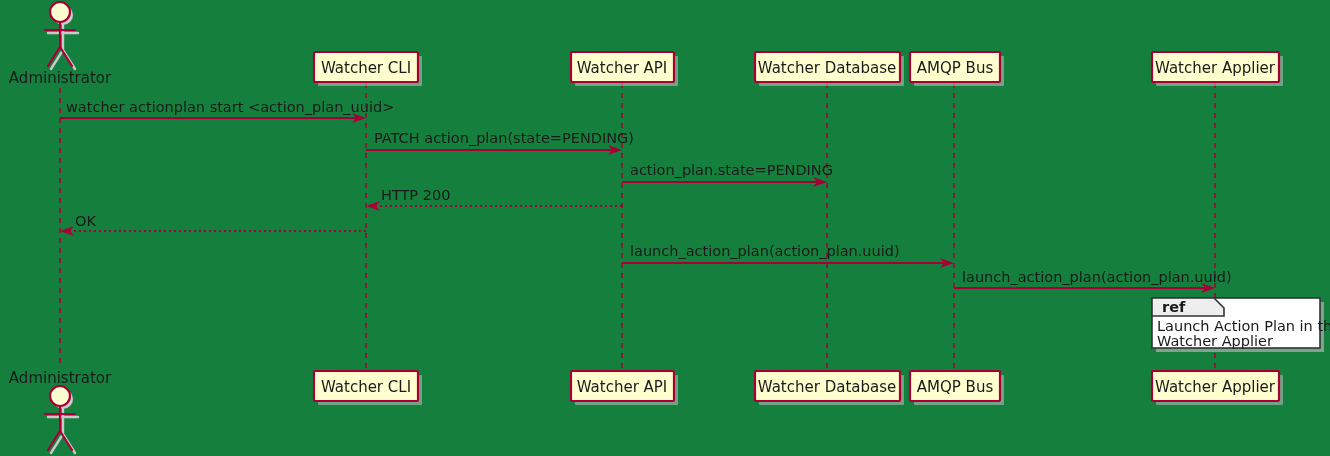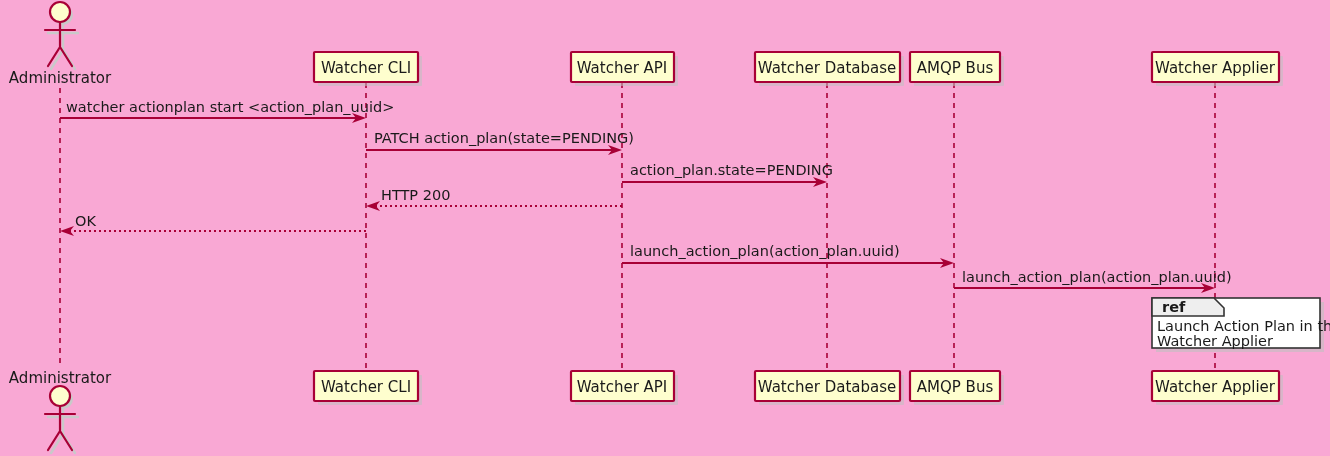--- a/index.html
+++ b/index.html
@@ -7,21 +7,21 @@
     padding: 0;
     background: #ffffff;
   }
   body {
     font-family: "DejaVu Sans", sans-serif;
   }
   #canvas {
     position: relative;
     width: 1330px;
     height: 456px;
-    background: #f9a8d4;
+    background: #15803d;
     overflow: hidden;
   }
   svg#diagram {
     position: absolute;
     left: 0;
     top: 0;
     width: 1330px;
     height: 456px;
   }
   .lifeline {

